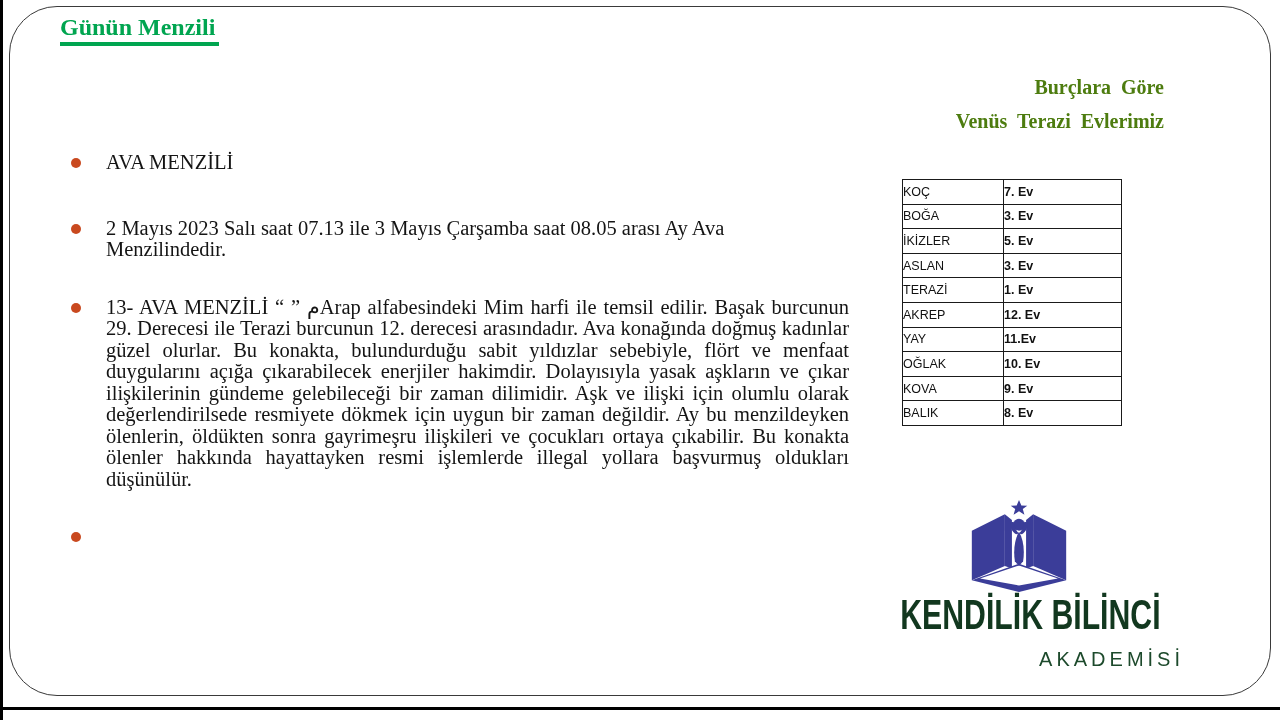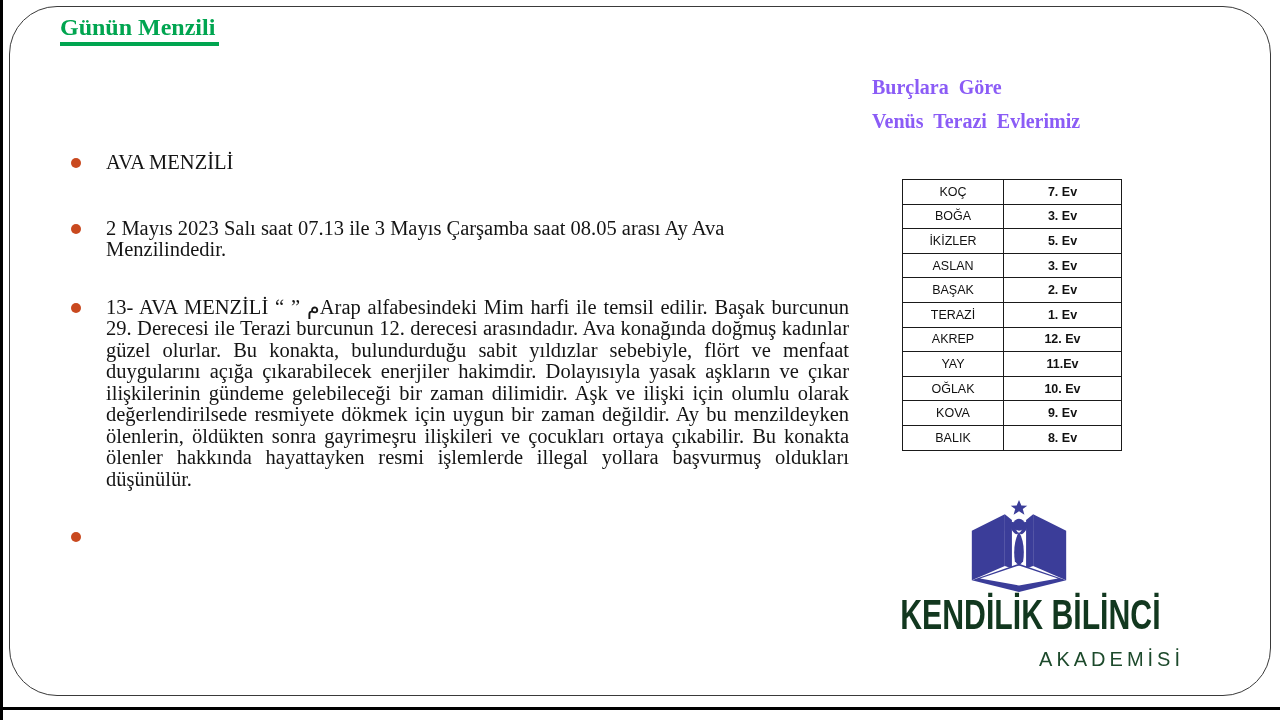--- a/index.html
+++ b/index.html
@@ -31,33 +31,33 @@
   }
   ul.bullets li .dot{
     position:absolute;left:2px;top:6px;width:10px;height:10px;border-radius:50%;
     background:#C9491F;
   }
   ul.bullets li.sp-after{margin-bottom:44px;}
   ul.bullets li.justified{text-align:justify;}
   
   .right-col{position:absolute;left:872px;top:0;width:292px;}
   .r-head{
-    position:absolute;left:0;width:100%;text-align:left;
-    font-size:20px;font-weight:bold;color:#8b5cf6;word-spacing:5px;
+    position:absolute;left:0;width:100%;text-align:right;
+    font-size:20px;font-weight:bold;color:#4d7c0f;word-spacing:5px;
     font-family:"Liberation Serif", serif;
   }
   .r-head.l1{top:76px;}
   .r-head.l2{top:110px;}
   table.houses{
     position:absolute;left:30px;top:179px;width:217px;
     border-collapse:collapse;table-layout:fixed;
     font-family:"Liberation Sans", sans-serif;font-size:12.5px;color:#111;
   }
   table.houses td{
-    border:1.2px solid #1a1a1a;height:23.6px;text-align:center;vertical-align:middle;
+    border:1.2px solid #1a1a1a;height:23.6px;vertical-align:middle;
     padding:0;
   }
   table.houses td.sign{width:100px;}
   table.houses td.house{width:117px;font-weight:bold;}
   
   .logo{position:absolute;left:-18px;top:500px;width:330px;text-align:right;}
   .logo svg{display:block;margin:0 auto;}
   .logo-name{
     font-family:"Liberation Sans", sans-serif;font-weight:bold;
     font-size:42px;color:#12381F;line-height:1.0;white-space:nowrap;
@@ -113,24 +113,20 @@
       </tr>
       <tr>
         <td class="sign">İKİZLER</td>
         <td class="house">5. Ev</td>
       </tr>
       <tr>
         <td class="sign">ASLAN</td>
         <td class="house">3. Ev</td>
       </tr>
       <tr>
-        <td class="sign">BAŞAK</td>
-        <td class="house">2. Ev</td>
-      </tr>
-      <tr>
         <td class="sign">TERAZİ</td>
         <td class="house">1. Ev</td>
       </tr>
       <tr>
         <td class="sign">AKREP</td>
         <td class="house">12. Ev</td>
       </tr>
       <tr>
         <td class="sign">YAY</td>
         <td class="house">11.Ev</td>

